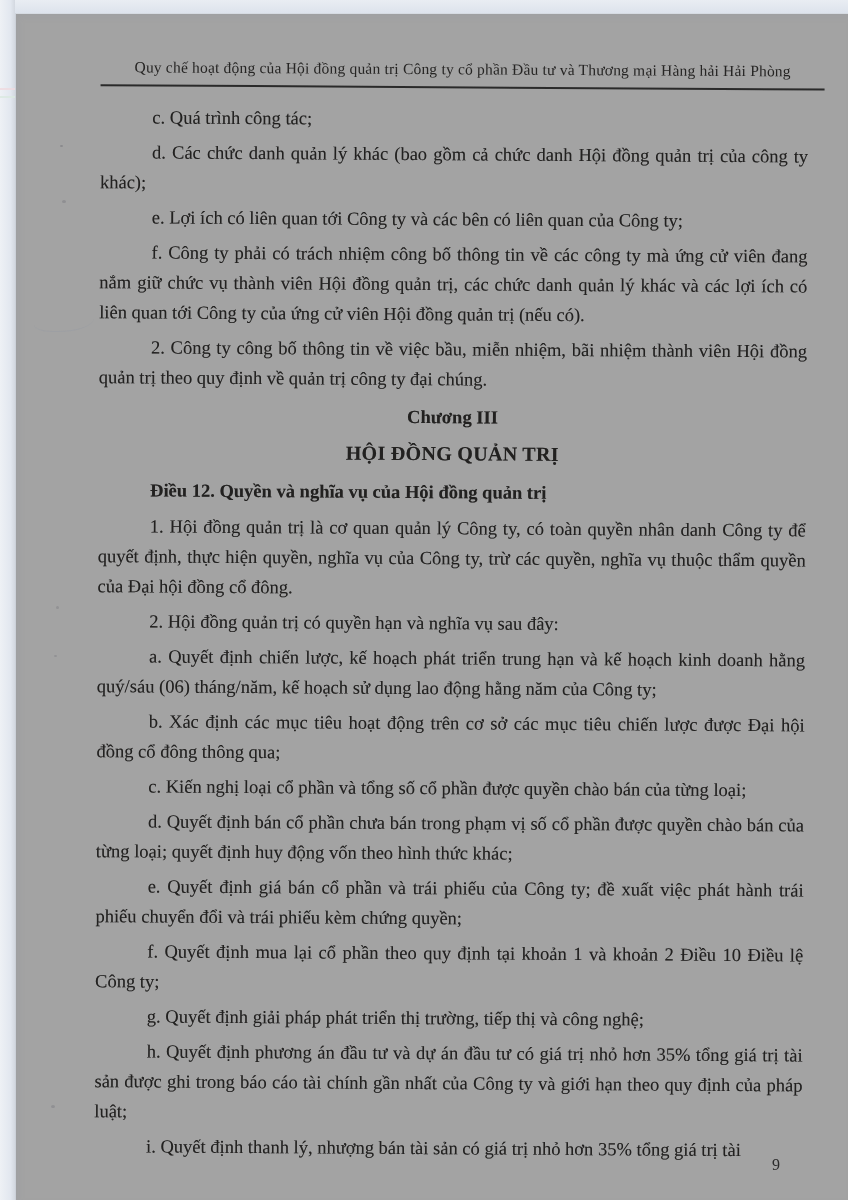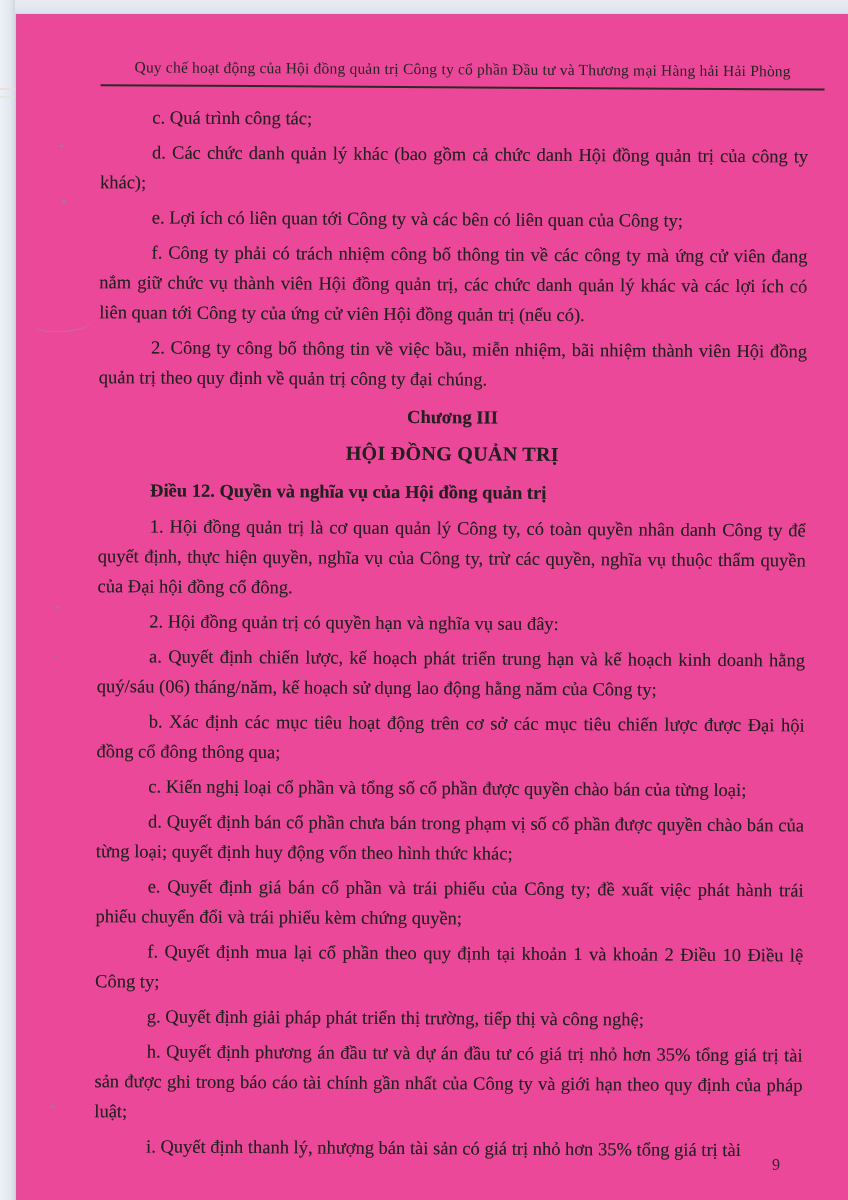--- a/index.html
+++ b/index.html
@@ -39,21 +39,21 @@
     left: 0; top: 96px;
     width: 15px; height: 2px;
     background: #d9e9e0;
     opacity: .8;
   }
   
   .page {
     position: absolute;
     left: 15px; top: 13px;
     width: 833px; height: 1187px;
-    background: #ec4899;
+    background: #a3a3a3;
     border-left: 1px solid #ccd1d9;
     border-top: 1px solid #d6dbe2;
     box-shadow: inset 3px 3px 6px rgba(130,140,160,0.10);
   }
   .content {
     position: absolute;
     left: 0; top: 0;
     width: 100%;
     padding: 44px 40px 0 85px;
     box-sizing: border-box;

